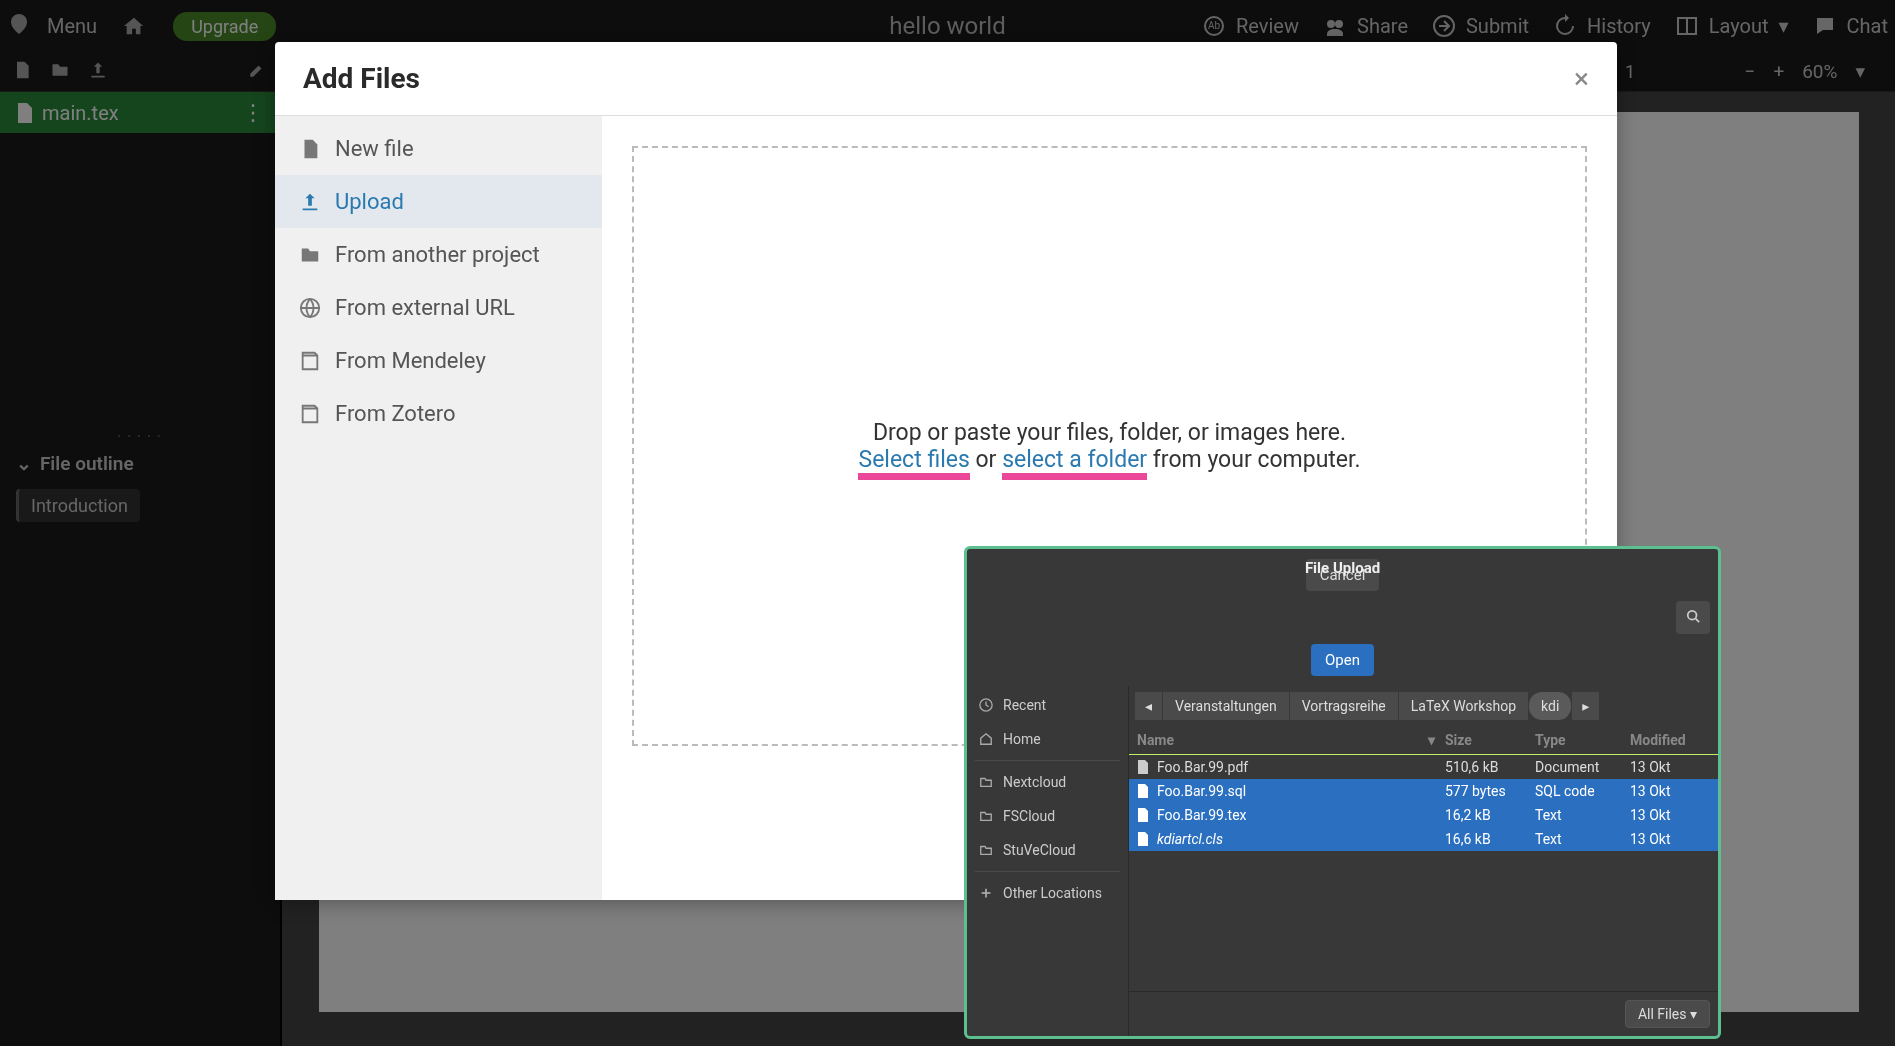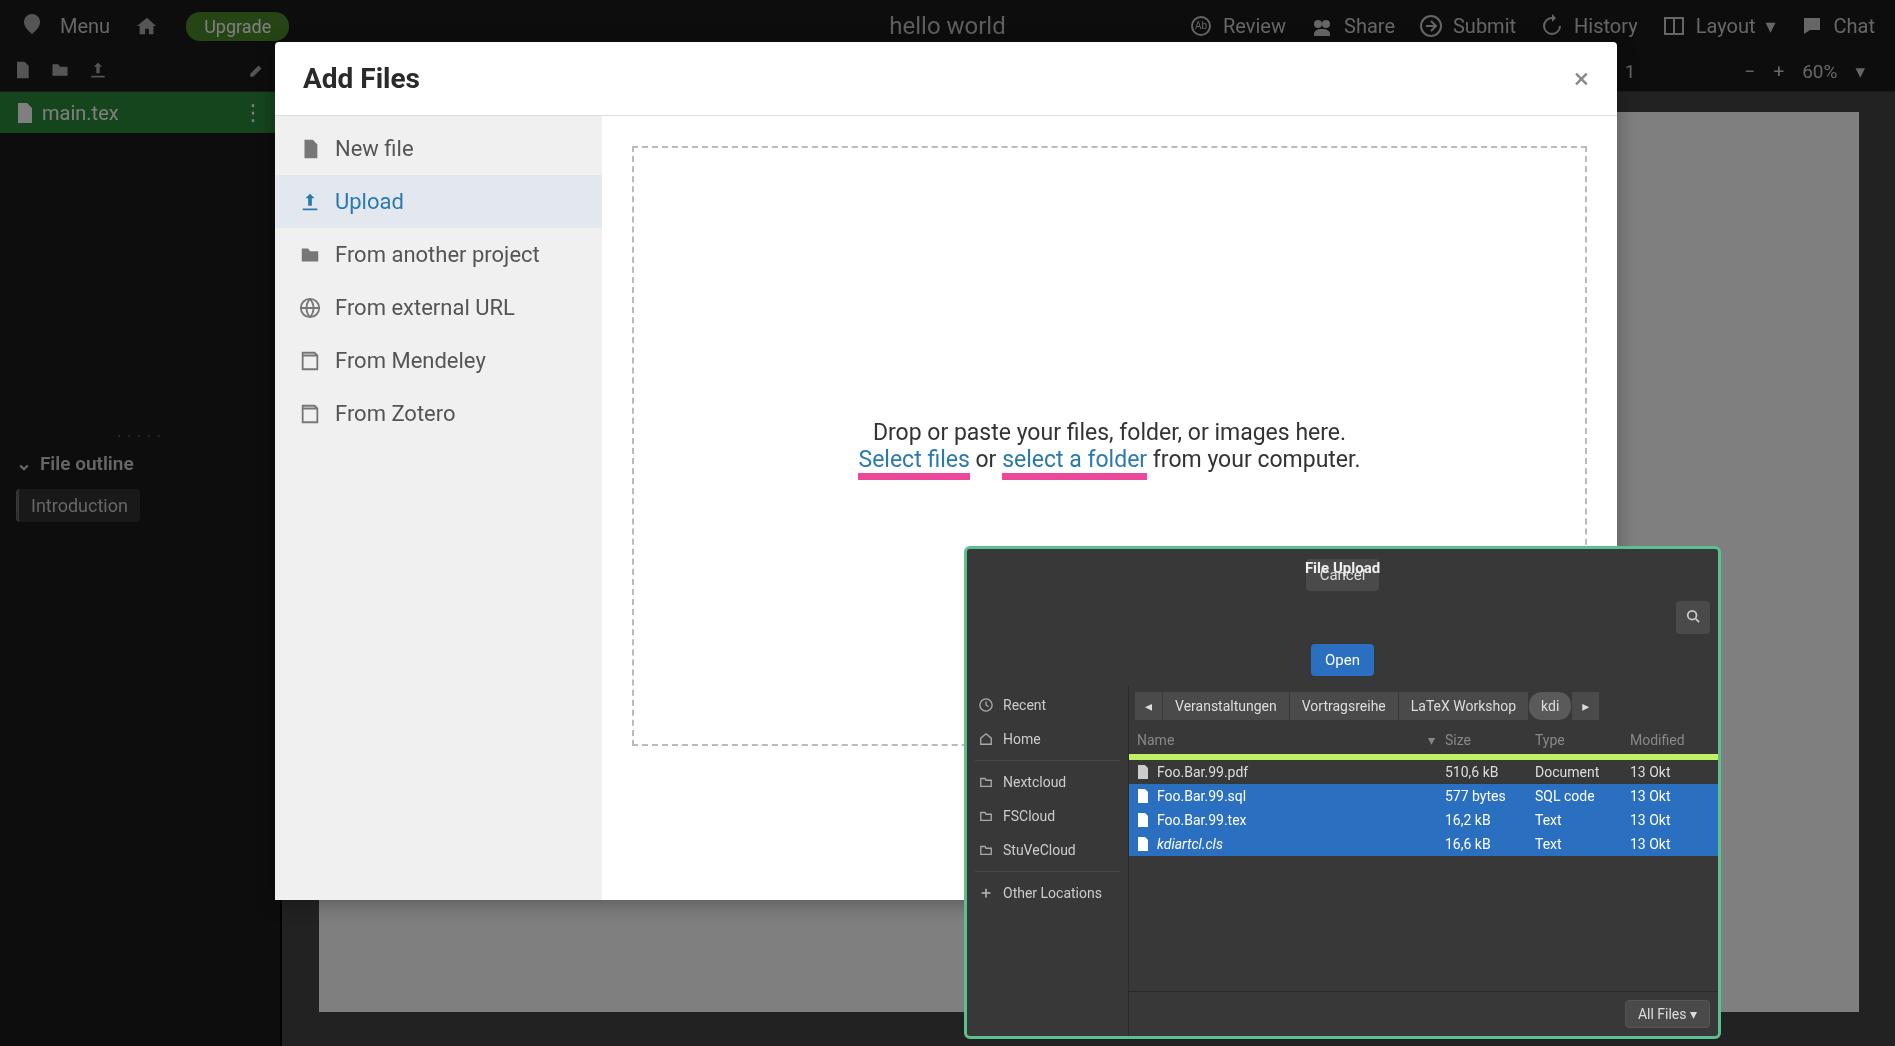--- a/index.html
+++ b/index.html
@@ -1,19 +1,19 @@
 <!DOCTYPE html>
 <html><head>
   <meta charset="utf-8">
   <style>
     * { margin: 0; padding: 0; box-sizing: border-box; font-family: -apple-system, BlinkMacSystemFont, "Segoe UI", Roboto, sans-serif; }
     body { background: #000; width: 1895px; height: 1046px; overflow: hidden; position: relative; }
     
     
-    .top-toolbar { background: #1a1a1a; height: 52px; display: flex; align-items: center; padding: 0 20px; gap: 8px; }
+    .top-toolbar { background: #1a1a1a; height: 52px; display: flex; align-items: center; padding: 0 7px; gap: 8px; }
     .top-toolbar .logo-icon svg { width: 24px; height: 24px; fill: #aaa; }
     .menu-btn { color: #ccc; display: flex; align-items: center; gap: 8px; font-size: 20px; padding: 4px 8px; cursor: pointer; }
     .icon-btn { color: #aaa; display: flex; align-items: center; justify-content: center; padding: 6px 10px; cursor: pointer; }
     .icon-btn svg { width: 22px; height: 22px; fill: #aaa; }
     .upgrade-btn { background: #4a8a2a; color: #fff; padding: 4px 18px; border-radius: 14px; font-size: 18px; cursor: pointer; margin-left: 10px; }
     .project-title { color: #bbb; font-size: 24px; position: absolute; left: 50%; transform: translateX(-50%); }
     .top-right { display: flex; align-items: center; gap: 24px; margin-left: auto; }
     .toolbar-item { color: #ccc; display: flex; align-items: center; gap: 10px; font-size: 20px; cursor: pointer; }
     .toolbar-item svg { width: 24px; height: 24px; fill: #ccc; }
     
@@ -68,21 +68,21 @@
     .fp-body { display: flex; flex: 1; }
     .fp-sidebar { width: 162px; border-right: 1px solid #2a2a2a; padding: 2px 0; }
     .fp-side-item { display: flex; align-items: center; gap: 10px; padding: 9px 12px; color: #ccc; font-size: 14px; cursor: pointer; }
     .fp-side-item svg { width: 14px; height: 14px; fill: #aaa; }
     .fp-side-sep { border-top: 1px solid #4a4a4a; margin: 4px 8px; }
     .fp-main { flex: 1; display: flex; flex-direction: column; }
     .fp-breadcrumb { display: flex; align-items: center; padding: 6px 6px; gap: 0; }
     .fp-crumb { background: #4a4a4a; color: #ddd; padding: 6px 12px; font-size: 14px; cursor: pointer; border-right: 1px solid #383838; }
     .fp-crumb.nav { padding: 6px 10px; }
     .fp-crumb.active { background: #5a5a5a; border-radius: 13px; }
-    .fp-table-header { display: flex; padding: 6px 8px; color: #888; font-size: 14px; font-weight: 400; border-bottom: 6px solid #bef264; }
+    .fp-table-header { display: flex; padding: 6px 8px; color: #888; font-size: 14px; font-weight: 700; border-bottom: 1px solid #bef264; }
     .fp-col-name { flex: 1; }
     .fp-col-size { width: 90px; }
     .fp-col-type { width: 95px; }
     .fp-col-mod { width: 80px; }
     .fp-rows { flex: 1; }
     .fp-row { display: flex; padding: 4px 8px; color: #ddd; font-size: 14px; align-items: center; cursor: pointer; }
     .fp-row.selected { background: #2a6fc0; color: #fff; }
     .fp-row svg { width: 12px; height: 14px; fill: #ccc; margin-right: 8px; }
     .fp-row.selected svg { fill: #fff; }
     .fp-footer { display: flex; justify-content: flex-end; padding: 8px; border-top: 1px solid #2a2a2a; }

